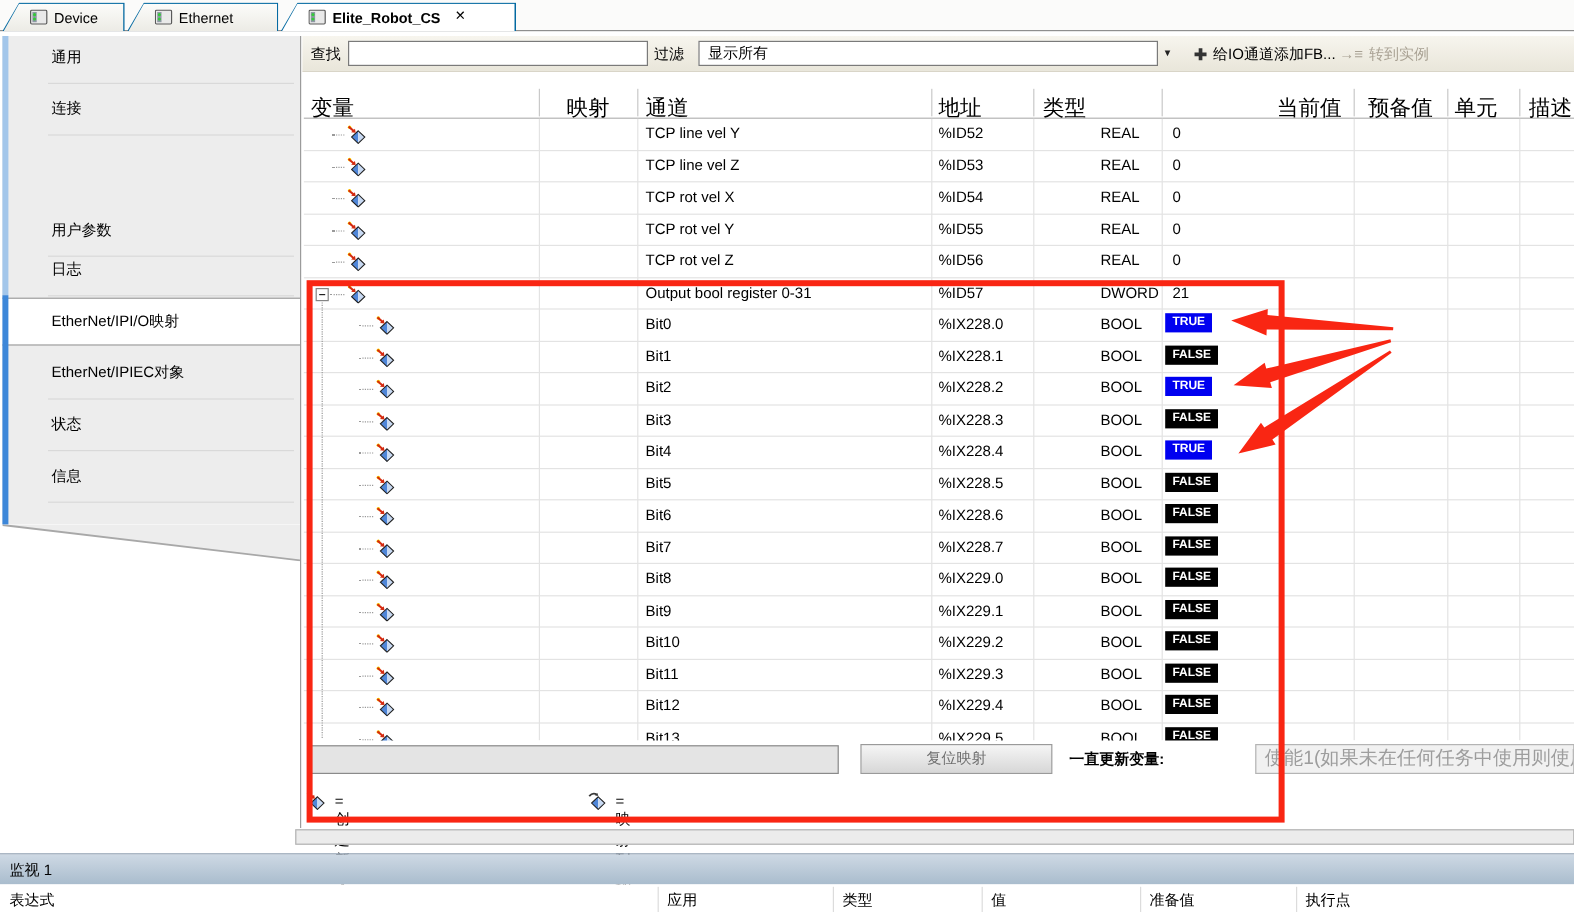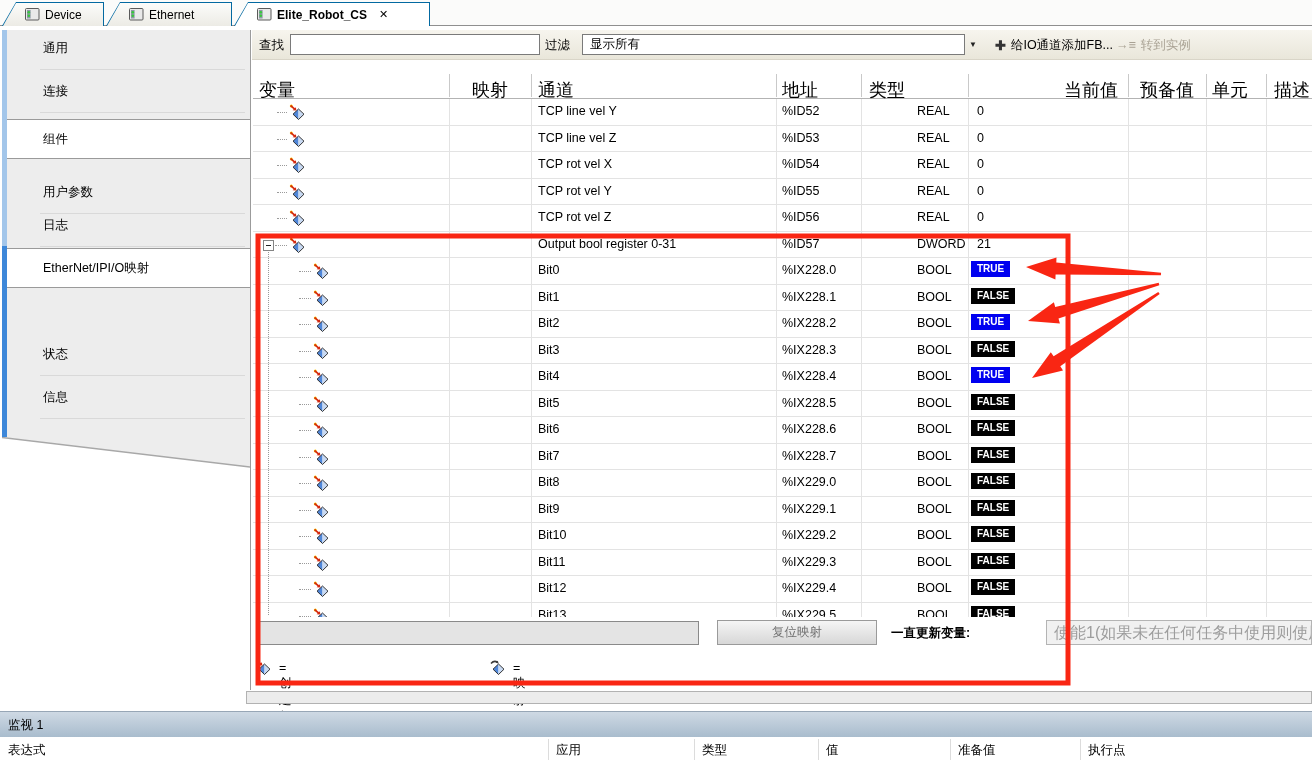--- a/index.html
+++ b/index.html
@@ -113,32 +113,33 @@
 
   <div class="sidebar">
       <div class="sb-item" style="top: 0px;">
         <span class="lbl">通用</span>
         <span class="sep"></span>
       </div>
       <div class="sb-item" style="top: 43px;">
         <span class="lbl">连接</span>
         <span class="sep"></span>
       </div>
-      <div class="sb-item selected" style="top: 91px;">
-        <span class="lbl">组件</span>
-      </div>
       <div class="sb-item" style="top: 144px; padding-left: 36px;">
         <span class="lbl">用户参数</span>
         <span class="sep"></span>
       </div>
       <div class="sb-item selected" style="top: 220px;">
         <span class="lbl">EtherNet/IPI/O映射</span>
       </div>
       <div class="sb-item" style="top: 177px;">
         <span class="lbl">日志</span>
+        <span class="sep"></span>
+      </div>
+      <div class="sb-item" style="top: 263px;">
+        <span class="lbl">EtherNet/IPIEC对象</span>
         <span class="sep"></span>
       </div>
       <div class="sb-item" style="top: 306px;">
         <span class="lbl">状态</span>
         <span class="sep"></span>
       </div>
       <div class="sb-item" style="top: 349px;">
         <span class="lbl">信息</span>
         <span class="sep"></span>
       </div>

